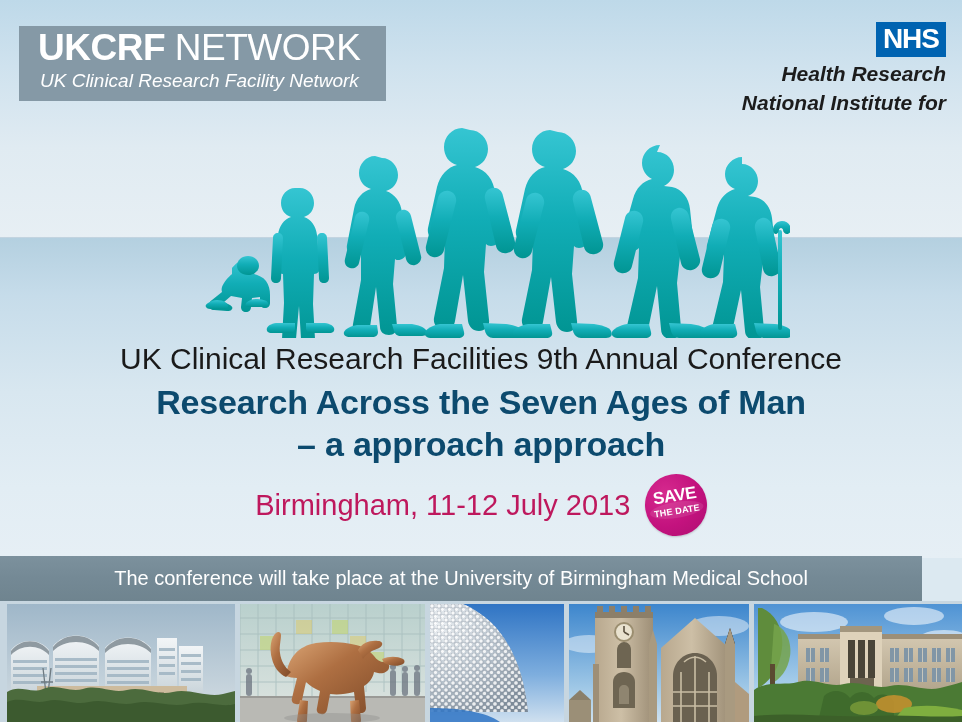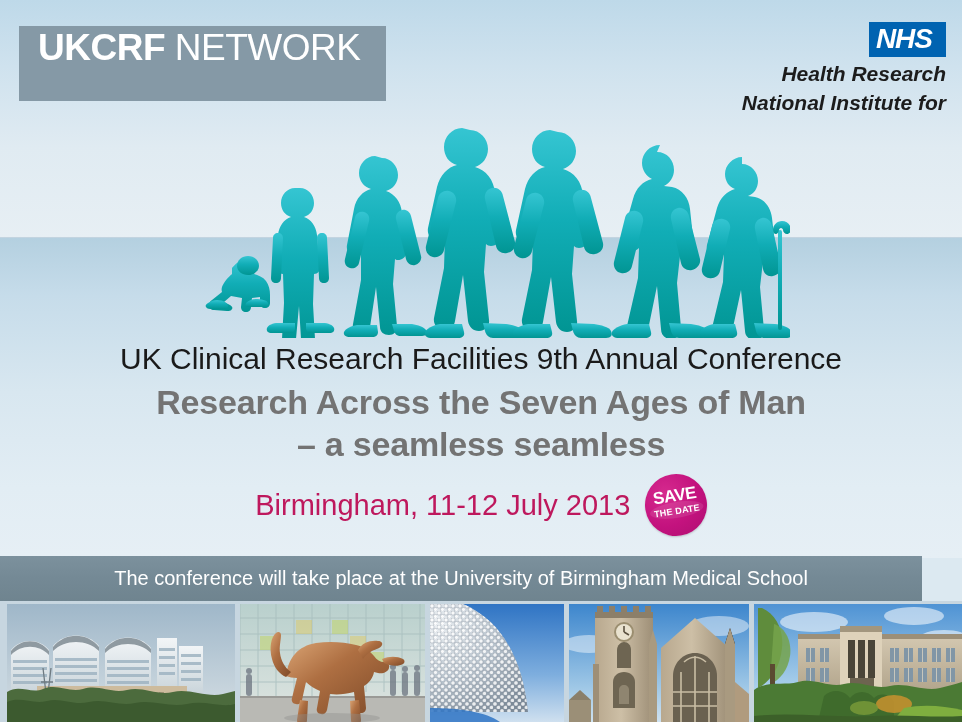--- a/index.html
+++ b/index.html
@@ -46,22 +46,22 @@
     font-size:19px;line-height:24px;color:#ffffff;font-style:italic;
     white-space:nowrap;
   }
 
   
   .nhs-wrap{
     position:absolute;right:16px;top:22px;text-align:right;
   }
   .nhs-badge{
     display:inline-block;background:#0063b1;color:#ffffff;
-    font-weight:bold;font-style:italic;font-size:28px;line-height:30px;
-    padding:2px 14px 3px 7px;letter-spacing:-1px;
+    font-weight:bold;font-size:28px;line-height:30px;
+    padding:2px 7px 3px 7px;letter-spacing:-1px;
   }
   .nihr-text{
     margin-top:4px;color:#1c1c1c;font-weight:bold;font-style:italic;
     font-size:21px;line-height:25px;white-space:nowrap;
   }
 
   
   .figures{
     position:absolute;left:170px;top:118px;width:620px;height:220px;
   }
@@ -69,21 +69,21 @@
 
   
   .title-block{
     position:absolute;left:0;top:340px;width:962px;text-align:center;
   }
   .t-line1{
     font-size:30px;line-height:38px;color:#1a1a1a;font-weight:normal;
     letter-spacing:0px;
   }
   .t-line2, .t-line3{
-    font-size:34px;line-height:42px;color:#737373;font-weight:bold;
+    font-size:34px;line-height:42px;color:#0c4a6e;font-weight:bold;
     letter-spacing:-0.2px;
   }
   .t-line2{margin-top:3px;}
   .t-date-row{
     position:relative;display:inline-block;margin-top:9px;
   }
   .t-date{
     font-size:29px;line-height:38px;color:#be185d;font-weight:normal;
     display:inline-block;vertical-align:middle;
   }
@@ -142,20 +142,21 @@
 <div id="poster">
 
   <div class="bg-sky"></div>
   <div class="bg-ground"></div>
   <div class="bg-horizon"></div>
 
   <div class="ukcrf-box">
     <div class="ukcrf-line1">
       <span class="bold">UKCRF</span><span class="light"> NETWORK</span>
     </div>
+    <div class="ukcrf-line2">UK Clinical Research Facility Network</div>
   </div>
 
   <div class="nhs-wrap">
     <div class="nhs-badge">NHS</div>
     <div class="nihr-text">Health Research</div>
     <div class="nihr-text">National Institute for</div>
   </div>
 
   <div class="figures">
     <svg viewBox="0 0 620 220" xmlns="http://www.w3.org/2000/svg" aria-hidden="true">
@@ -222,21 +223,21 @@
         <path d="M584 205l2 8c1 4 4 7 8 7l23 0c4 0 6-3 4-7-2-4-9-6-16-7z"></path>
         <rect x="608" y="112" width="4" height="100" rx="2"></rect>
         <path d="M603 112c0-5 4-9 9-9 5 0 9 4 9 9 0 2-2 4-4 4-2 0-4-2-4-4 0-1-1-2-2-2-1 0-2 1-2 2 0 2-2 4-3 4-2 0-3-2-3-4z"></path>
       </g>
     </svg>
   </div>
 
   <div class="title-block">
     <div class="t-line1">UK Clinical Research Facilities 9th Annual Conference</div>
     <div class="t-line2">Research Across the Seven Ages of Man</div>
-    <div class="t-line3">– a seamless seamless</div>
+    <div class="t-line3">– a approach approach</div>
     <div class="t-date-row">
       <span class="t-date">Birmingham, 11-12 July 2013</span>
       <span class="sticker">
         <span class="s1">SAVE</span>
         <span class="s2">THE DATE</span>
       </span>
     </div>
   </div>
 
   <div class="venue-bar">

